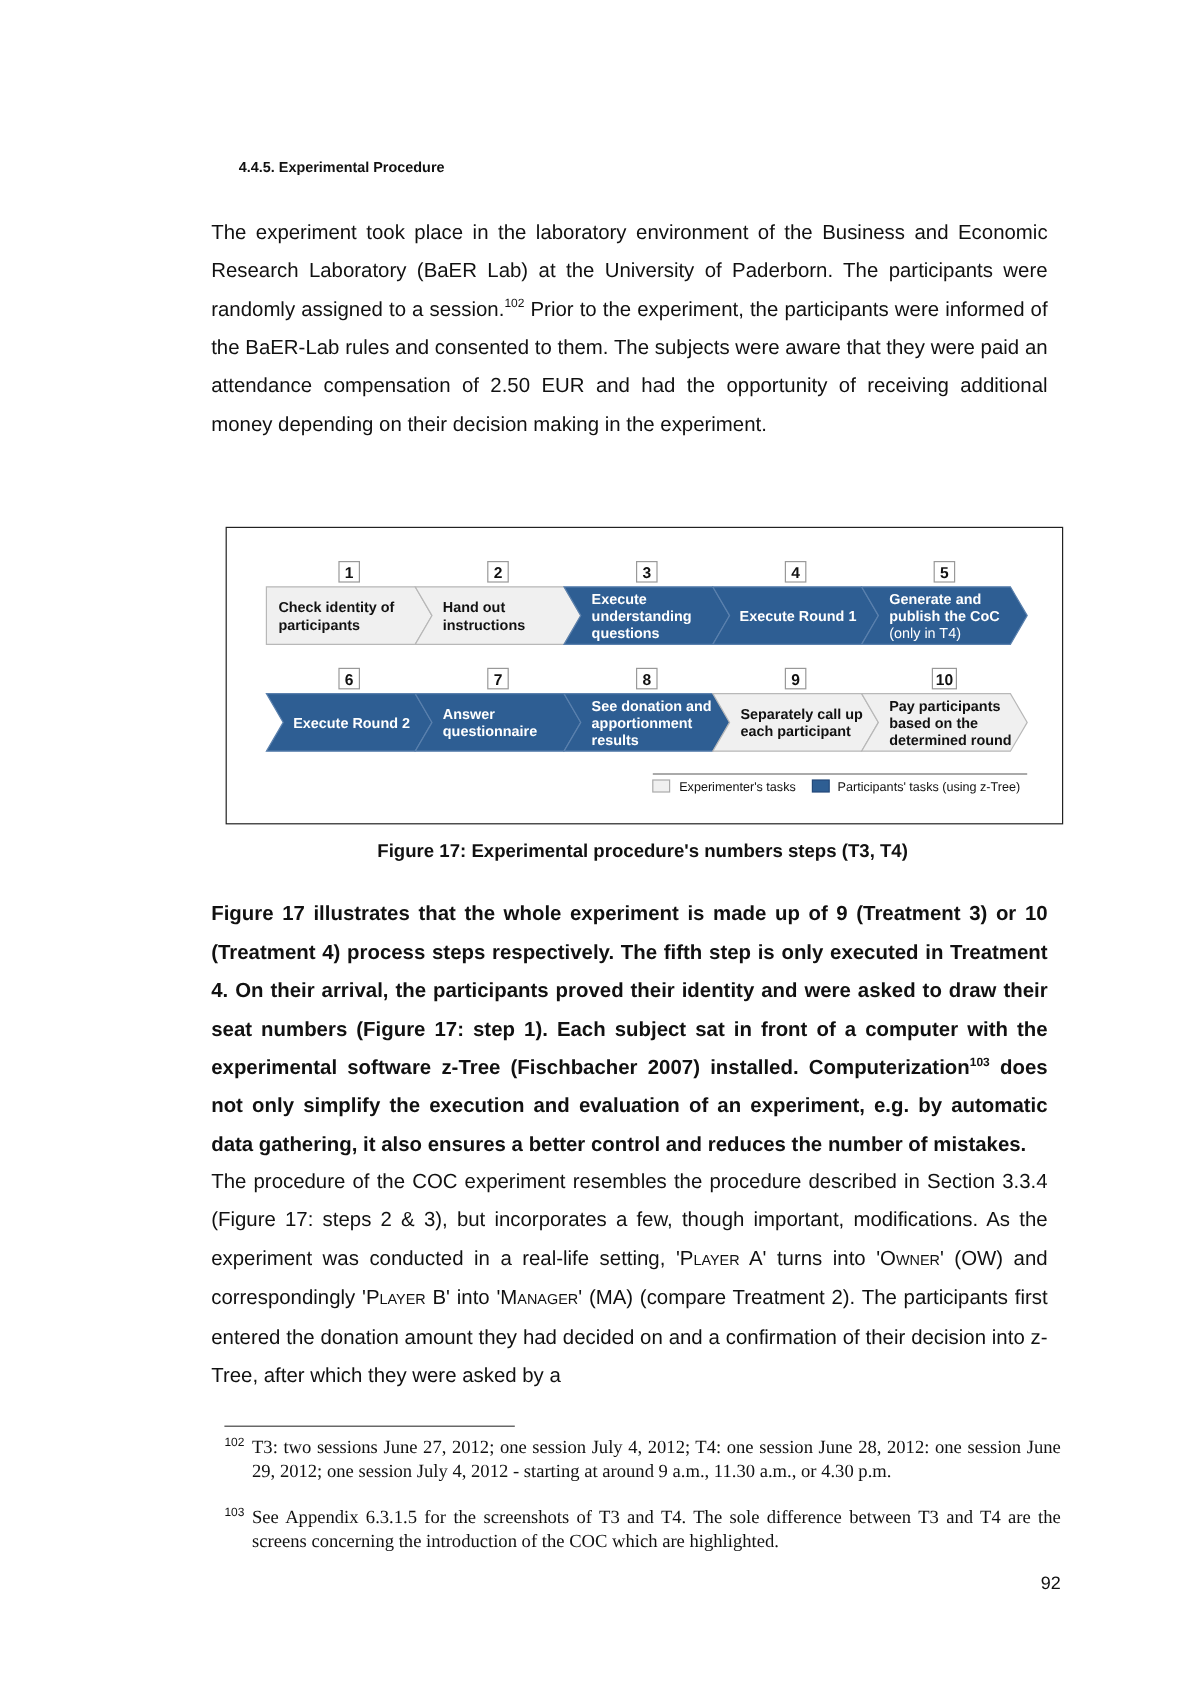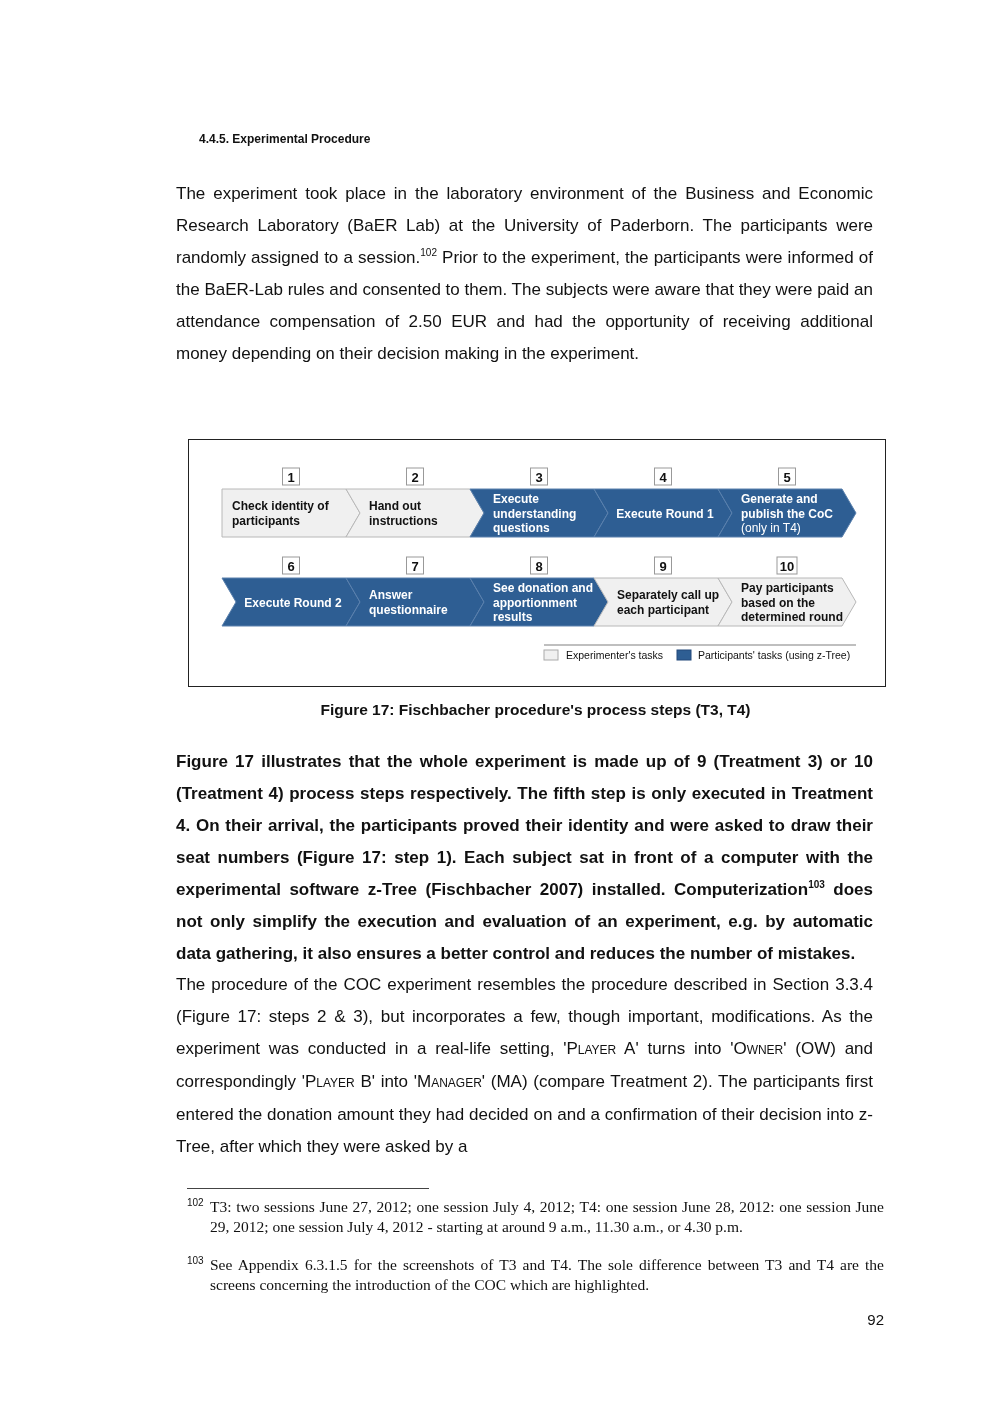--- a/index.html
+++ b/index.html
@@ -90,21 +90,21 @@
       <text x="552" y="166.5" text-anchor="start" font-size="12" font-weight="bold" fill="#111111" font-family="Liberation Sans, sans-serif">based on the</text>
       <text x="552" y="180.79999999999998" text-anchor="start" font-size="12" font-weight="bold" fill="#111111" font-family="Liberation Sans, sans-serif">determined round</text>
       <line x1="355" y1="205" x2="667" y2="205" stroke="#aaa" stroke-width="1.5"></line>
       <rect x="355" y="210" width="14" height="10" fill="#f0f0f0" stroke="#aaa"></rect>
       <text x="377" y="219" font-size="10.5" fill="#111" font-family="Liberation Sans, sans-serif">Experimenter's tasks</text>
       <rect x="488" y="210" width="14" height="10" fill="#2e5e93" stroke="#23497a"></rect>
       <text x="509" y="219" font-size="10.5" fill="#111" font-family="Liberation Sans, sans-serif">Participants' tasks (using z-Tree)</text>
     </svg>
 </div>
 
-<p class="caption">Figure 17: Fischbacher procedure's process steps (T3, T4)</p>
+<p class="caption">Figure 17: Experimental procedure's numbers steps (T3, T4)</p>
 
 <p class="para p2"><span>Figure 17 illustrates that the whole experiment is made up of 9 (Treatment 3) or 10 (Treatment 4) process steps respectively. The fifth step is only executed in Treatment 4. On their arrival, the participants proved their identity and were asked to draw their seat numbers (Figure 17: step 1). Each subject sat in front of a computer with the experimental software z-Tree (Fischbacher 2007) installed. Computerization</span><sup>103</sup><span> does not only simplify the execution and evaluation of an experiment, e.g. by automatic data gathering, it also ensures a better control and reduces the number of mistakes.</span></p>
 
 <p class="para p3"><span>The procedure of the COC experiment resembles the procedure described in Section 3.3.4 (Figure 17: steps 2 &amp; 3), but incorporates a few, though important, modifications. As the experiment was conducted in a real-life setting, '</span><span><span>P</span><span class="sc">LAYER</span></span><span> A' turns into '</span><span><span>O</span><span class="sc">WNER</span></span><span>' (OW) and correspondingly '</span><span><span>P</span><span class="sc">LAYER</span></span><span> B' into '</span><span><span>M</span><span class="sc">ANAGER</span></span><span>' (MA) (compare Treatment 2). The participants first entered the donation amount they had decided on and a confirmation of their decision into z-Tree, after which they were asked by a</span></p>
 
 <div class="fn-rule"></div>
 
 <p class="footnote fn1">
   <span class="num">102</span>
   <span class="txt">T3: two sessions June 27, 2012; one session July 4, 2012; T4: one session June 28, 2012: one session June 29, 2012; one session July 4, 2012 - starting at around 9 a.m., 11.30 a.m., or 4.30 p.m.</span>

